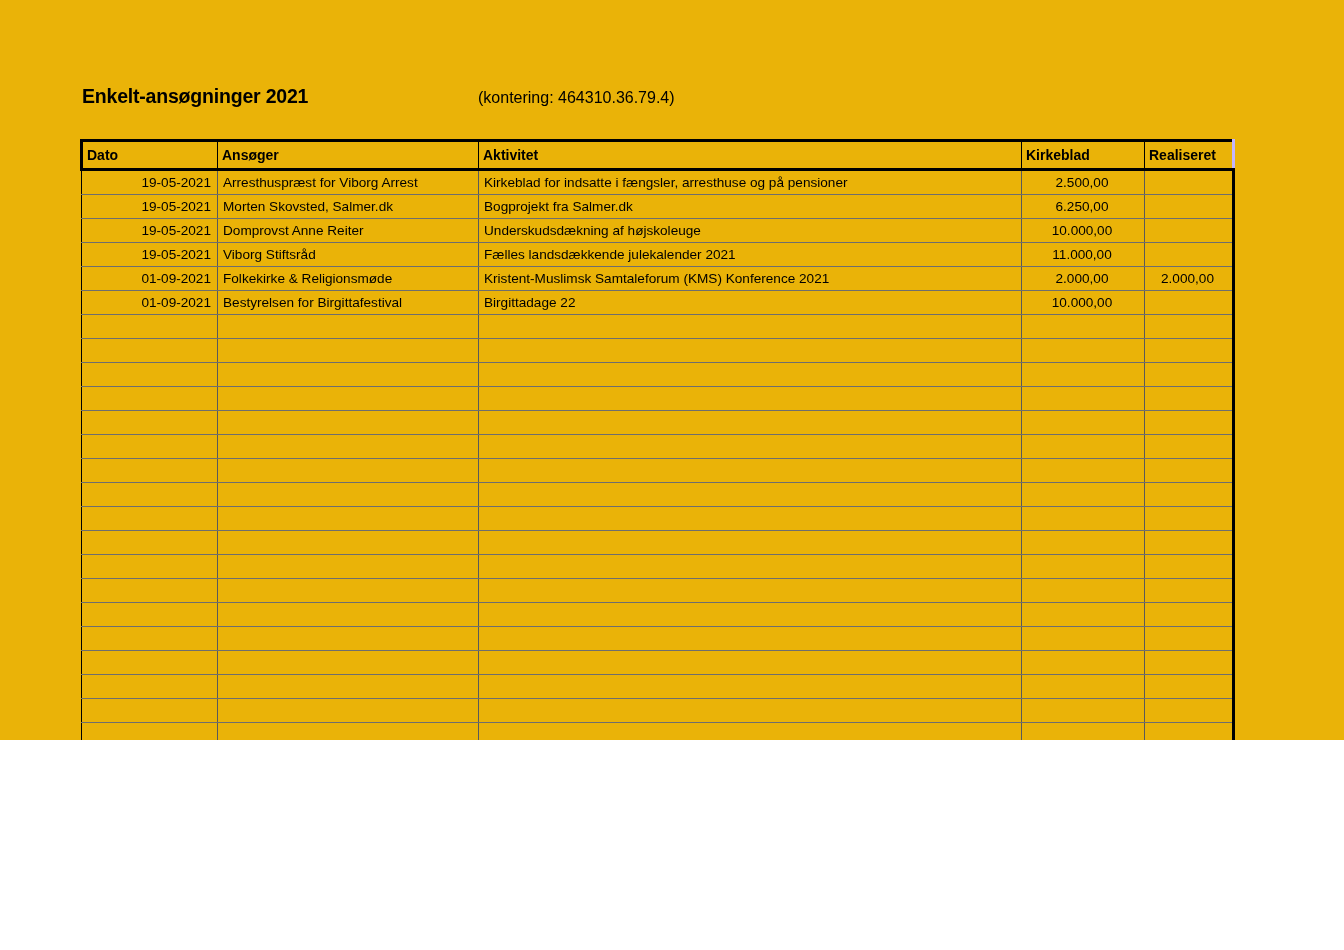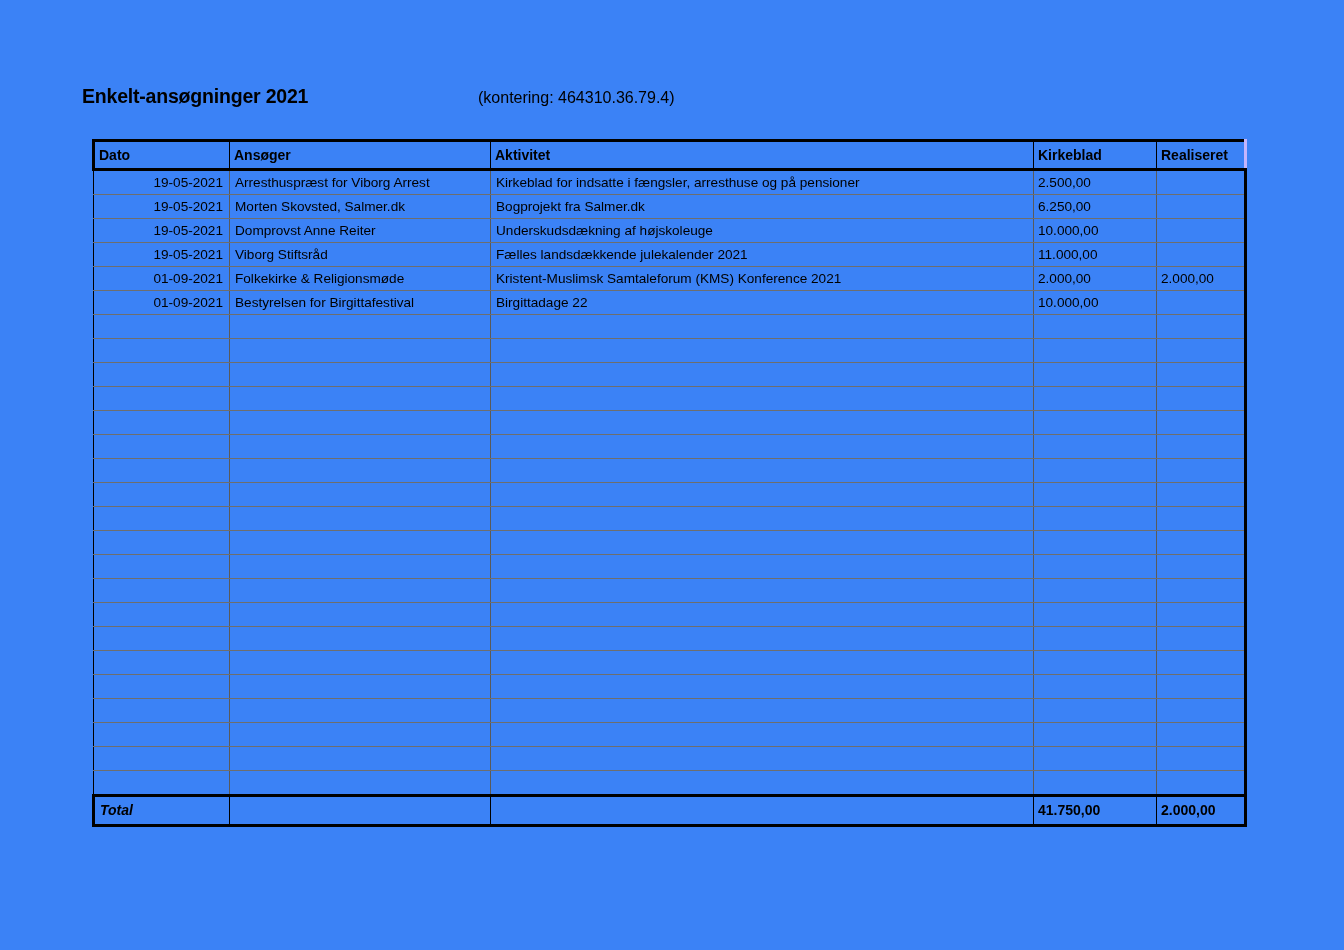--- a/index.html
+++ b/index.html
@@ -12,22 +12,22 @@
     width: 1344px;
     height: 950px;
     font-family: "Liberation Sans", sans-serif;
     color: #000000;
     -webkit-font-smoothing: antialiased;
   }
 
   .page {
     position: relative;
     width: 1344px;
-    height: 950px;
-    background: #3b82f6;
+    height: 740px;
+    background: #eab308;
     overflow: hidden;
   }
 
   
   .doc-header {
     position: absolute;
     left: 82px;
     top: 84px;
     width: 1150px;
     height: 32px;
@@ -54,21 +54,20 @@
 
   
   .sheet {
     position: absolute;
     left: 80px;
     top: 139px;
     width: 1152px;
     border-collapse: collapse;
     table-layout: fixed;
     font-size: 13.6px;
-    margin-left: 12px;
   }
   .sheet td, .sheet th {
     padding: 0 4px;
     margin: 0;
     border: 1px solid #3a3a3a;
     vertical-align: middle;
     font-weight: normal;
     overflow: hidden;
     white-space: nowrap;
   }
@@ -100,21 +99,21 @@
     height: 23px;
     line-height: 23px;
     border-top: 1px solid #6e6e6e;
     border-bottom: 1px solid #6e6e6e;
     border-left: 1px solid #5a5a5a;
     border-right: 1px solid #5a5a5a;
   }
   .sheet tbody td.first { border-left: 1px solid #000000; }
   .sheet tbody td.last  { border-right: 3px solid #000; }
 
-  td.num  { text-align: left; padding-right: 6px; }
+  td.num  { text-align: center; padding-right: 6px; }
   td.txt  { text-align: left;  padding-left: 5px; }
   td.date { text-align: right; padding-right: 6px; }
 
   
   .sheet tfoot td {
     height: 27px;
     line-height: 27px;
     font-weight: bold;
     font-size: 14px;
     border-top: 3px solid #000;

